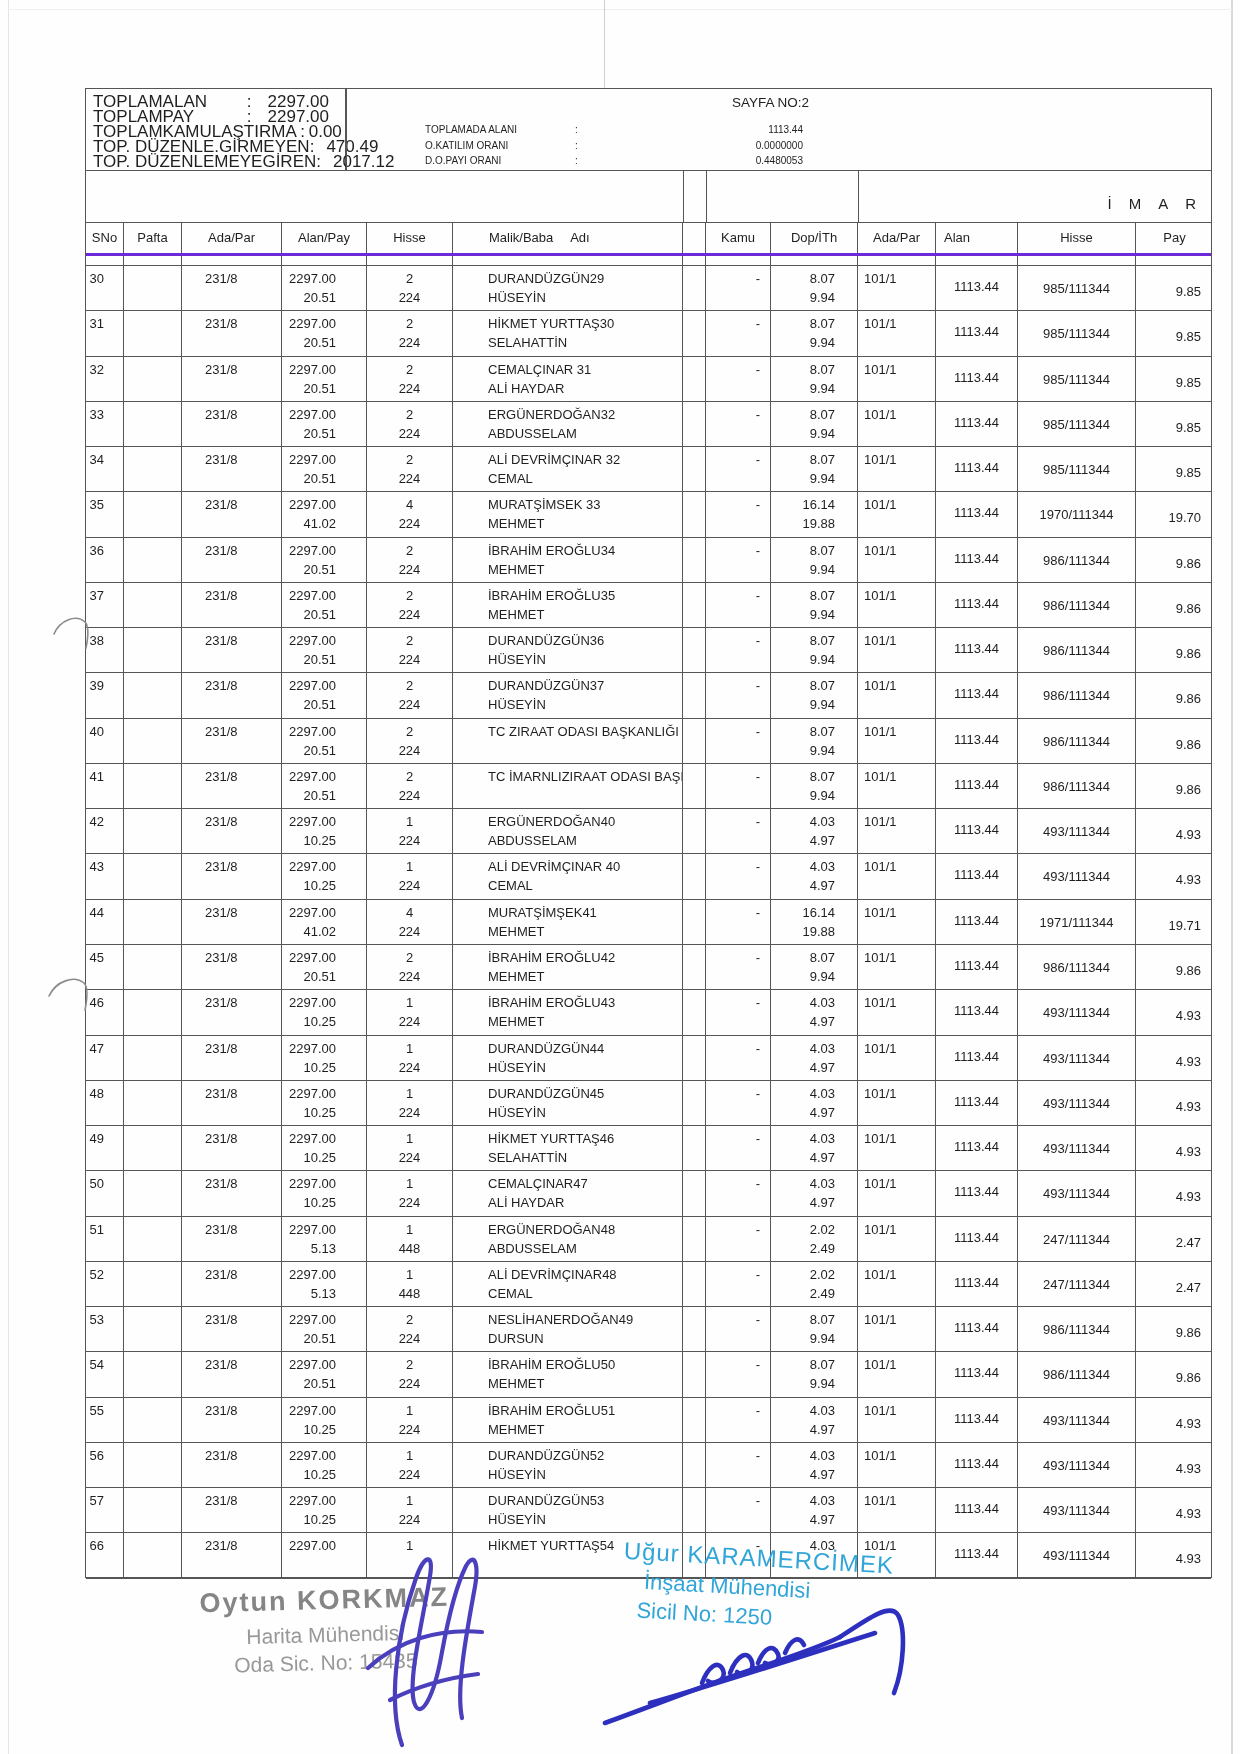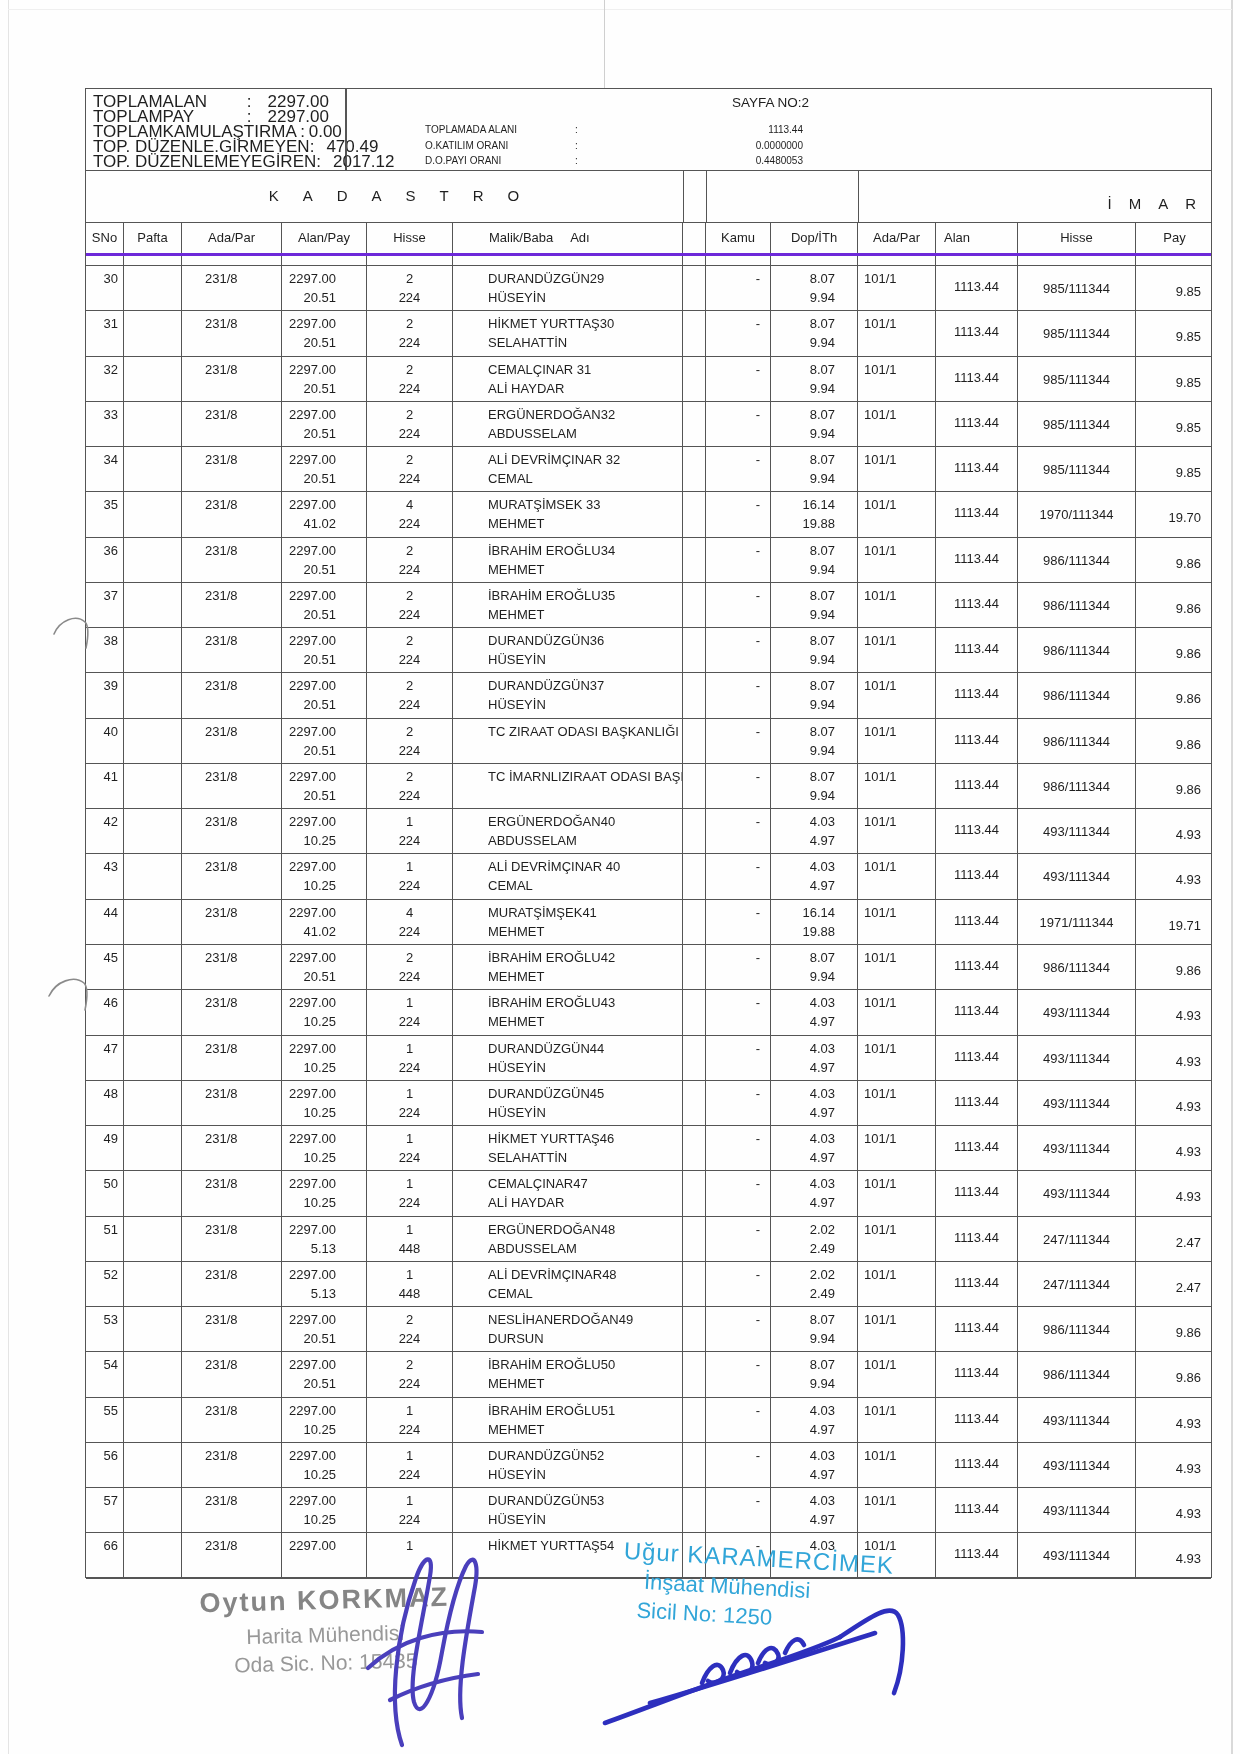--- a/index.html
+++ b/index.html
@@ -53,21 +53,21 @@
   .colhead{height:33px;box-sizing:border-box;border-bottom:3px solid #6d28d9;}
   .colhead > div{padding-top:7px;text-align:center;font-size:13px;white-space:nowrap;}
   .colhead .h-malik{text-align:left;padding-left:36px;word-spacing:14px;}
   .colhead .h-alan2{text-align:left;padding-left:8px;}
 
   .thinrow{height:10px;box-sizing:border-box;border-bottom:1px solid #555;}
 
   
   .trow{height:45.27px;box-sizing:border-box;border-bottom:1px solid #555;font-size:13px;line-height:19px;}
   .trow > div{padding-top:3px;}
-  .c-sno{text-align:right;padding-right:5px;}
+  .c-sno{text-align:right;padding-right:19px;}
   .c-alanpay{text-align:right;padding-right:30px;}
   .c-adapar{padding-left:23px;}
   .c-hisse{text-align:center;}
   .c-malik{padding-left:35px;white-space:nowrap;}
   .c-kamu{text-align:right;padding-right:10px;}
   .c-dop{text-align:right;padding-right:22px;}
   .c-iada{padding-left:6px;}
   .c-ialan{text-align:center;padding-top:11px !important;}
   .c-ihisse{text-align:center;padding-top:13px !important;}
   .c-ipay{text-align:right;padding-right:12px;padding-top:16px !important;}
@@ -142,21 +142,20 @@
           <div class="info-row">
             <span class="lab">D.O.PAYI  ORANI</span>
             <span class="colon">:</span>
             <span class="val">0.4480053</span>
           </div>
         </div>
       </div>
     </div>
 
     <div class="group-band">
-      <div class="grp-kadastro">KADASTRO</div>
       <div class="grp-imar">İMAR</div>
       <div class="gv1"></div>
       <div class="gv2"></div>
       <div class="gv3"></div>
     </div>
 
     <div class="grid13 colhead">
       <div>SNo</div>
       <div>Pafta</div>
       <div>Ada/Par</div>

